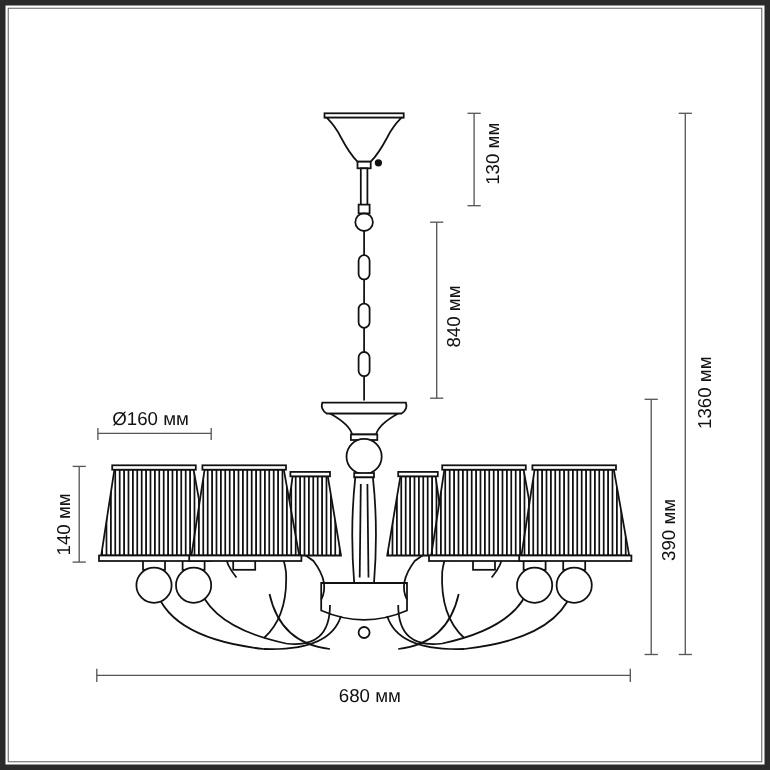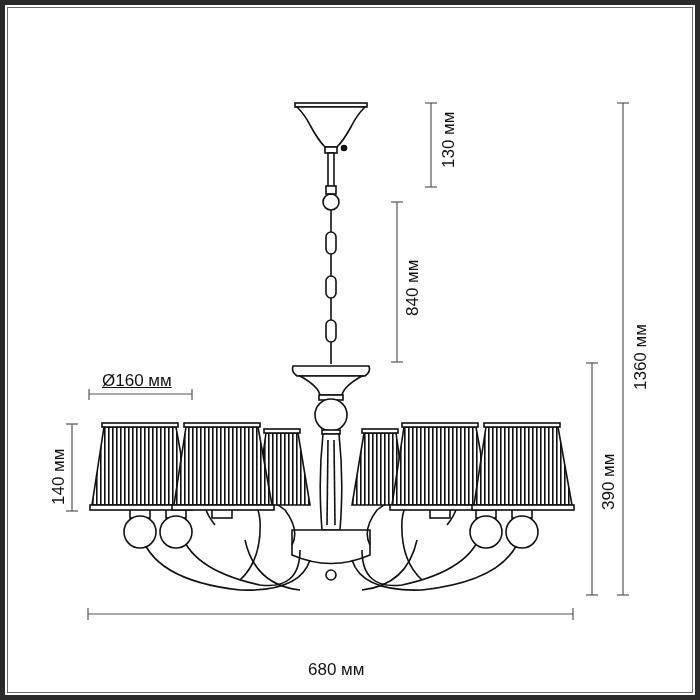--- a/index.html
+++ b/index.html
@@ -136,15 +136,15 @@
     <line x1="88" y1="614" x2="573" y2="614"></line>
     <line x1="88" y1="608" x2="88" y2="620"></line>
       <line x1="573" y1="608" x2="573" y2="620"></line>
   </g>
 </svg>
 
 <div class="dim-label vert" style="left:440px; top:168px;">130 мм</div>
 <div class="dim-label vert" style="left:404px; top:316px;">840 мм</div>
 <div class="dim-label vert" style="left:632px; top:390px;">1360 мм</div>
 <div class="dim-label vert" style="left:600px; top:510px;">390 мм</div>
-<div class="dim-label" style="left:102px; top:372px;text-decoration:underline;">Ø160 мм</div>
+<div class="dim-label" style="left:102px; top:372px;">Ø160 мм</div>
 <div class="dim-label vert" style="left:50px; top:505px;">140 мм</div>
-<div class="dim-label" style="left:308px; top:624px;margin-top:37px;">680 мм</div>
+<div class="dim-label" style="left:308px; top:624px;">680 мм</div>
 
 </body></html>

